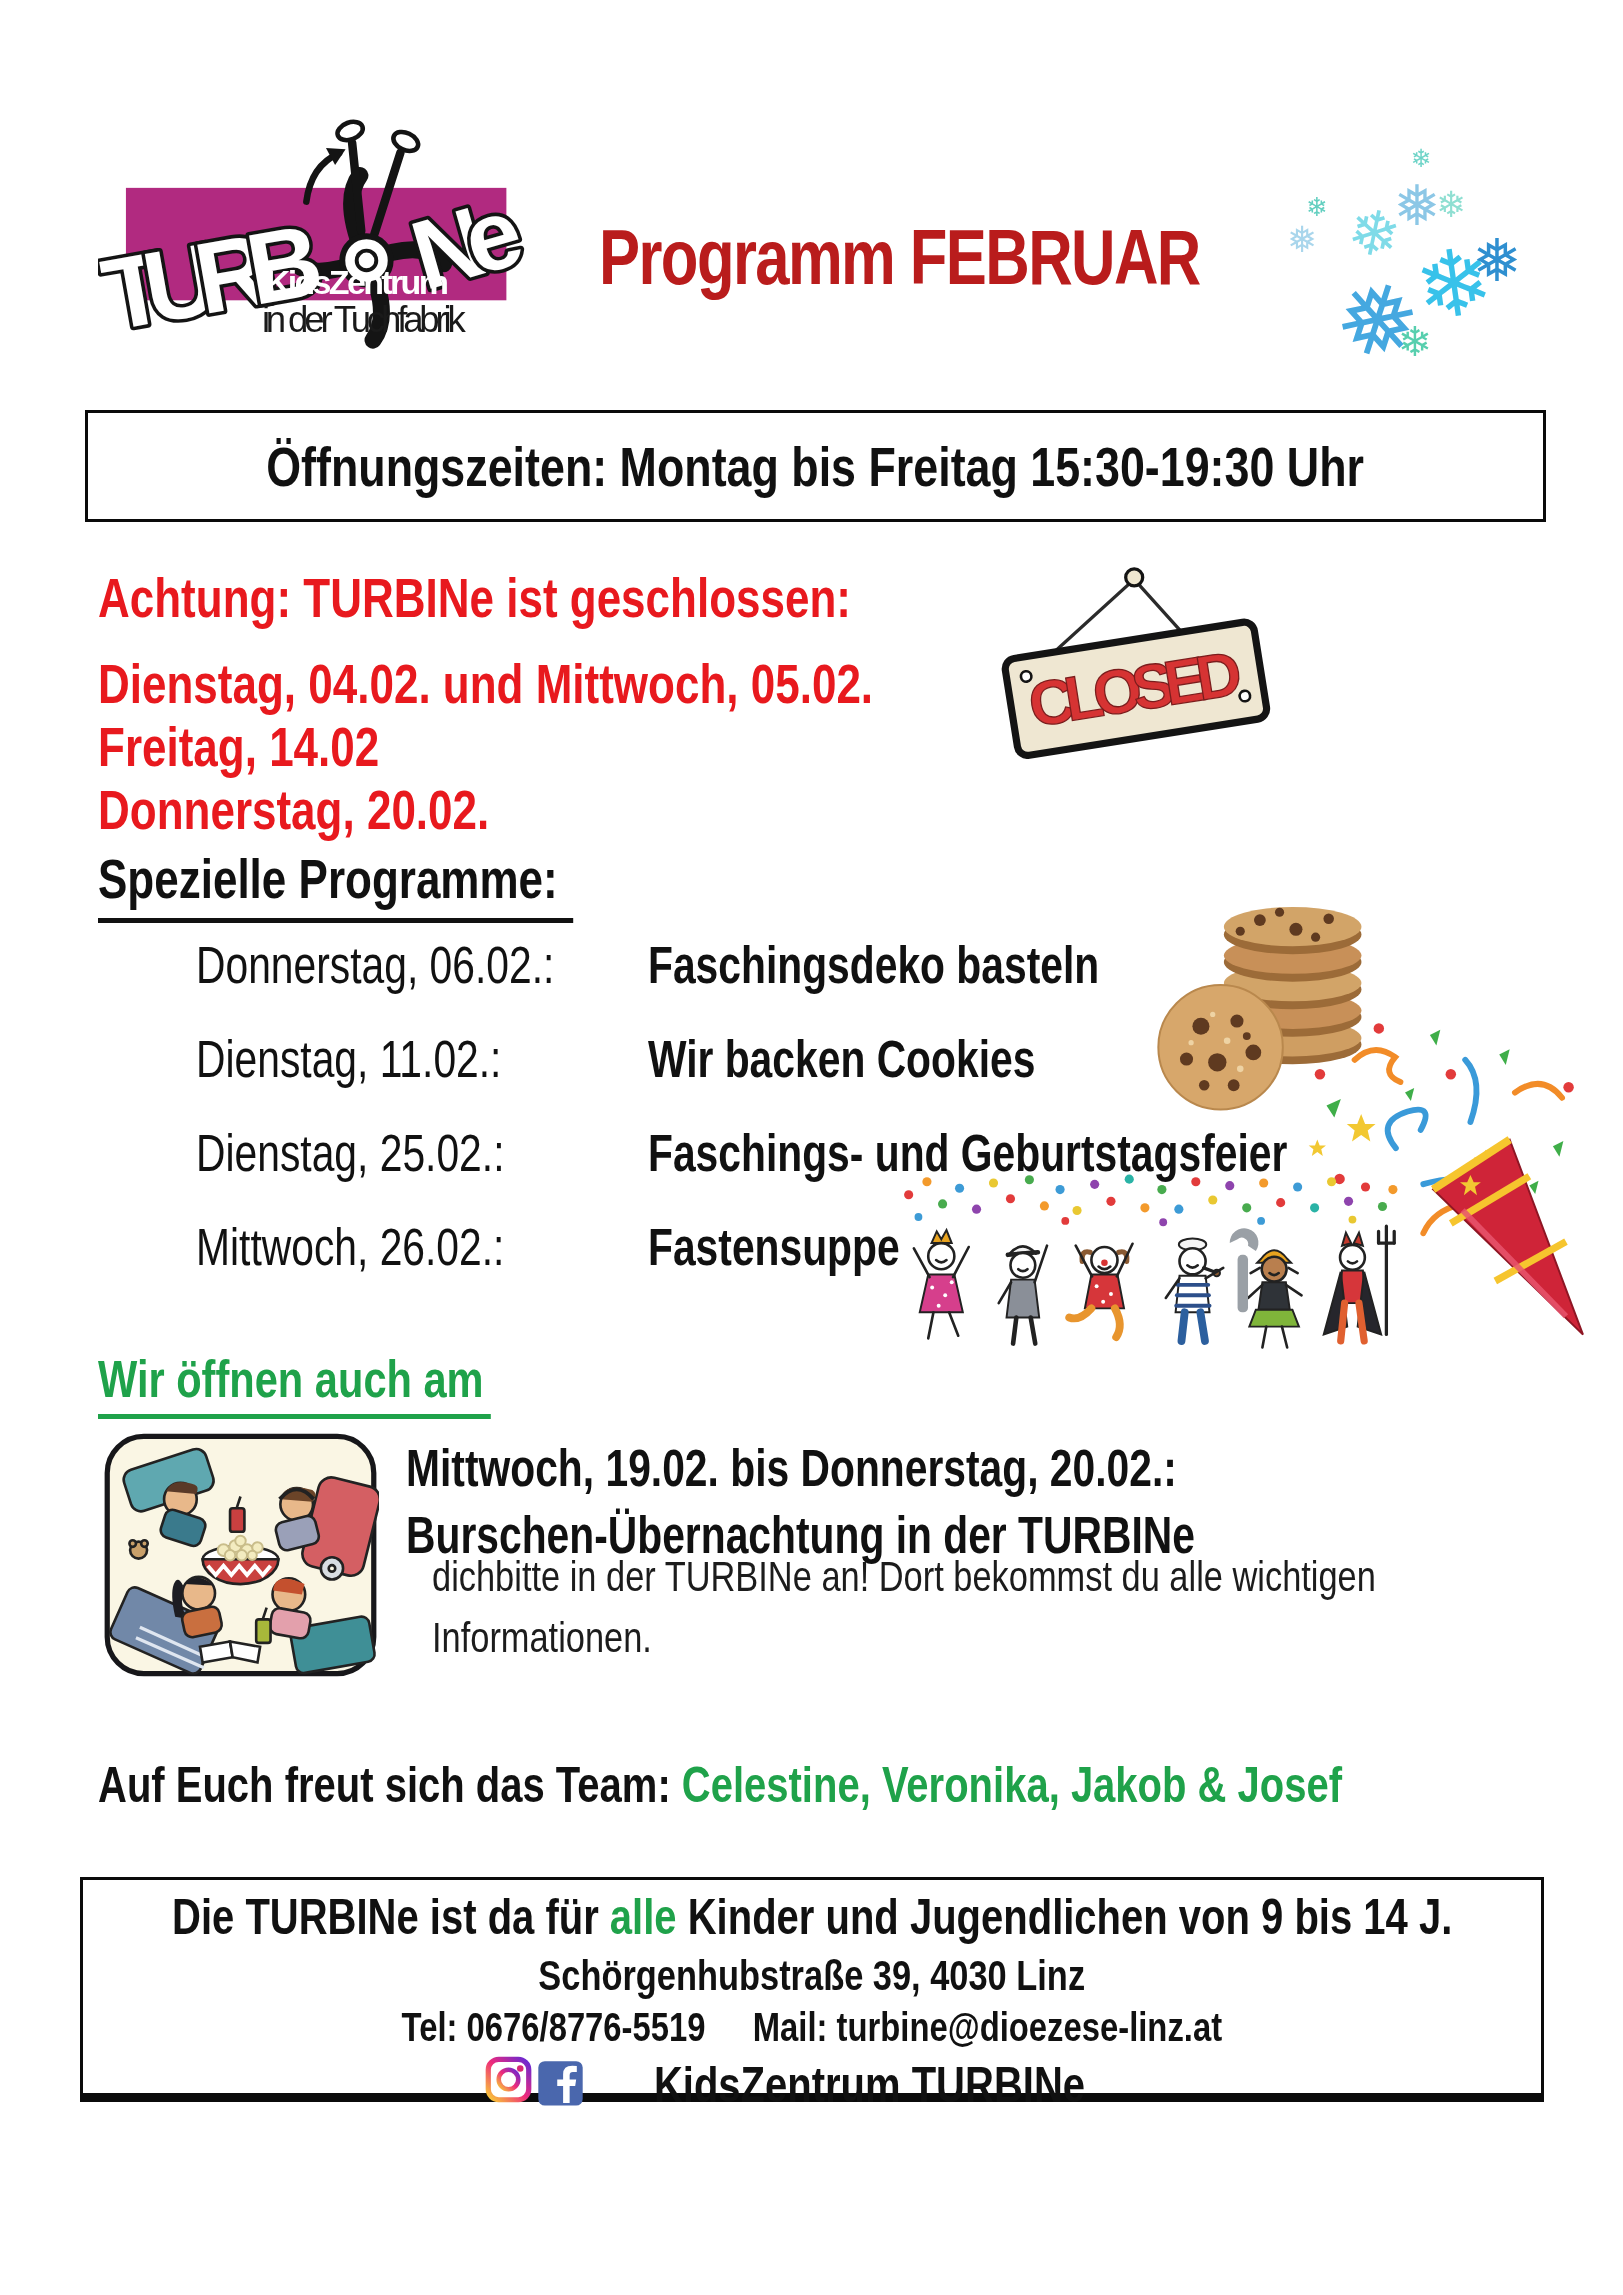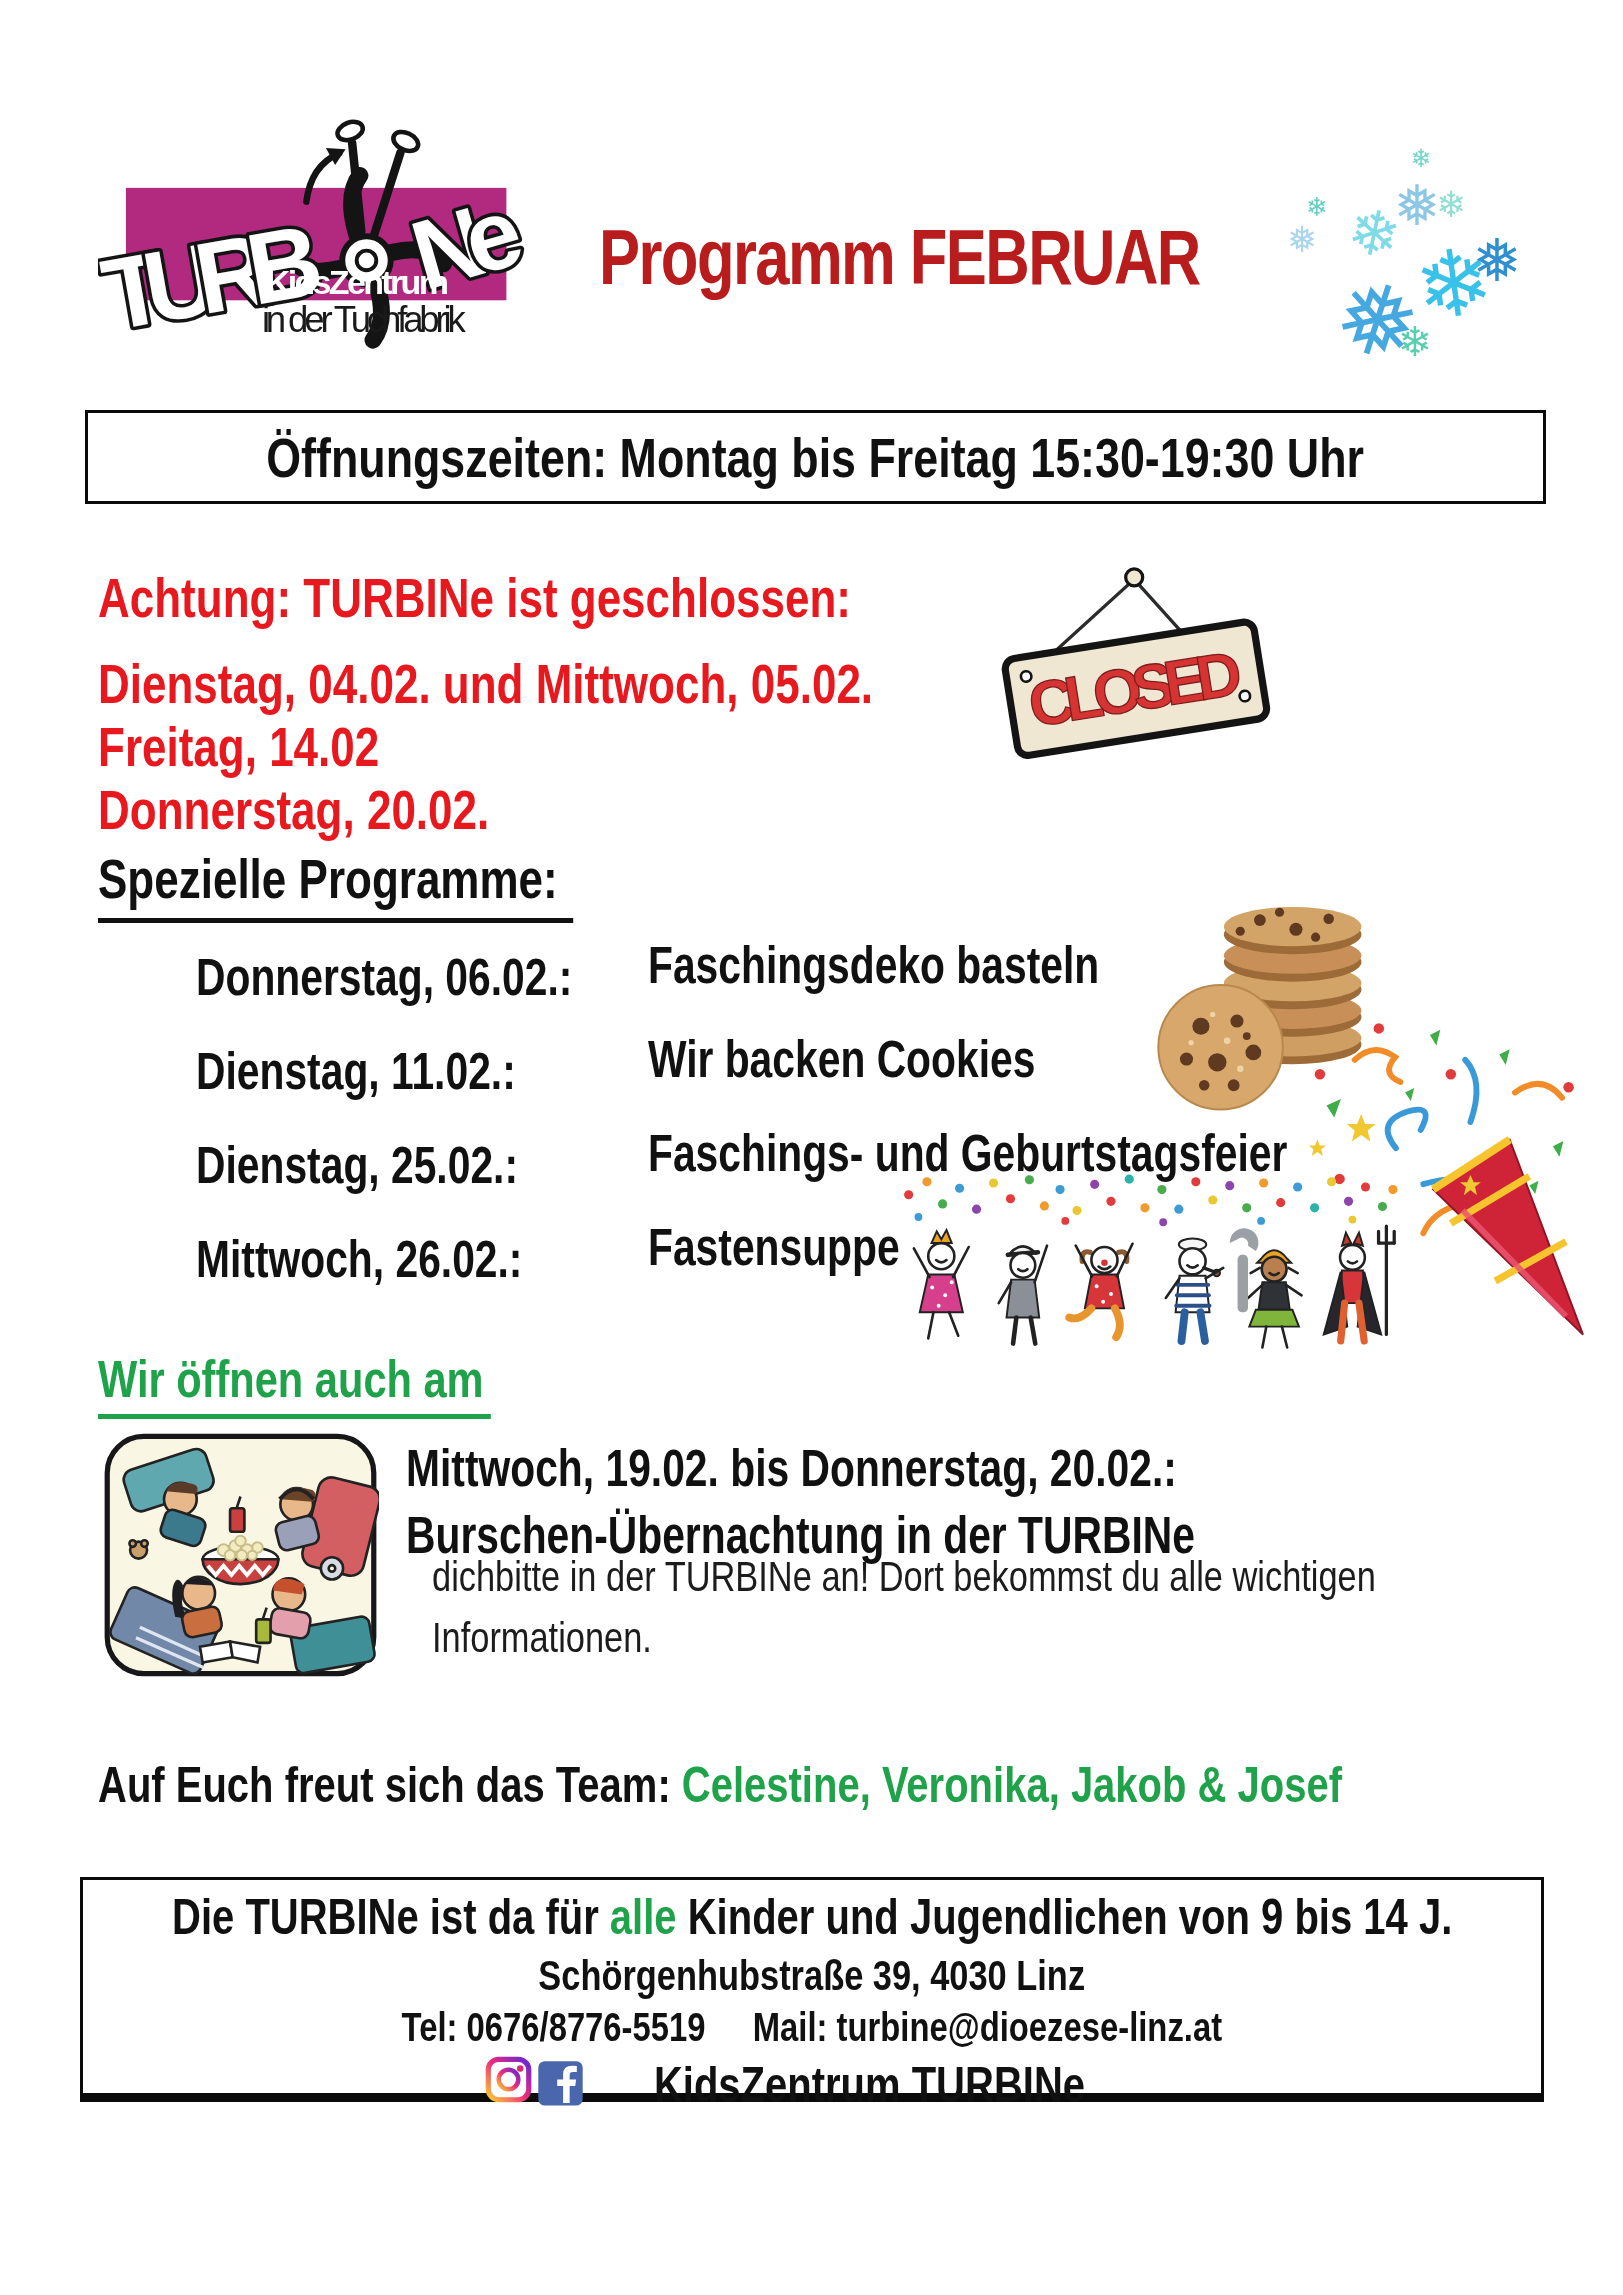--- a/index.html
+++ b/index.html
@@ -2,32 +2,32 @@
 <html style="font-size:10.5px"><head>
 <meta charset="utf-8">
 <style>
   html,body{margin:0;padding:0;background:#888;}
   #page{position:relative;width:1623px;height:2295px;background:#ffffff;overflow:hidden;
         font-family:"Liberation Sans",sans-serif;color:#111;}
   .abs{position:absolute;}
   .cx{display:inline-block;transform:scaleX(.8);transform-origin:0 50%;white-space:nowrap;}
   .cxc{display:inline-block;transform:scaleX(.8);transform-origin:50% 50%;white-space:nowrap;}
   #title{left:599px;top:213px;font-size:77px;font-weight:bold;letter-spacing:-2px;color:#b91c1c;}
-  #hours-box{left:85px;top:410px;width:1461px;height:94px;border:3.9px solid #0a0a0a;
+  #hours-box{left:85px;top:410px;width:1461px;height:112px;border:3.9px solid #0a0a0a;
              box-sizing:border-box;display:flex;align-items:center;justify-content:center;}
   #hours-box span{font-size:56px;font-weight:bold;}
   #closed-block{left:98px;top:571px;color:#e8191e;font-weight:bold;}
   #closed-heading{font-size:55px;line-height:1.0;}
   #closed-dates{margin-top:27px;font-size:55px;line-height:63px;}
   #spezielle{left:98px;top:847px;}
   #spezielle span{font-size:55px;font-weight:bold;border-bottom:5.2px solid #111;
                   padding-bottom:6.5px;padding-right:19.6px;}
   #program-list{left:196px;top:936px;width:1112px;}
   .prog-row{position:relative;height:94px;}
-  .prog-date{position:absolute;left:0;top:12px;font-size:51px;font-weight:bold;}
+  .prog-date{position:absolute;left:0;top:0;font-size:51px;font-weight:normal;}
   .prog-act{position:absolute;left:452px;top:0;font-size:51px;font-weight:bold;}
   #green-head{left:98px;top:1349px;}
   #green-head span{font-size:52px;font-weight:bold;color:#1fa24a;
                    border-bottom:5.2px solid #1fa24a;padding-bottom:5.2px;padding-right:9.2px;}
   #event-block{left:406px;top:1443px;font-weight:bold;font-size:51px;line-height:1.0;}
   #event-line2{margin-top:15.7px;}
   #event-body{left:432px;top:1546px;font-size:43px;line-height:61px;font-weight:normal;color:#1c1c1c;}
   #team{left:98px;top:1756px;font-size:50px;font-weight:bold;}
   #team .names{color:#1fa24a;}
   #footer-box{left:80px;top:1877px;width:1464px;height:225px;border:3.9px solid #0b0b0b;

